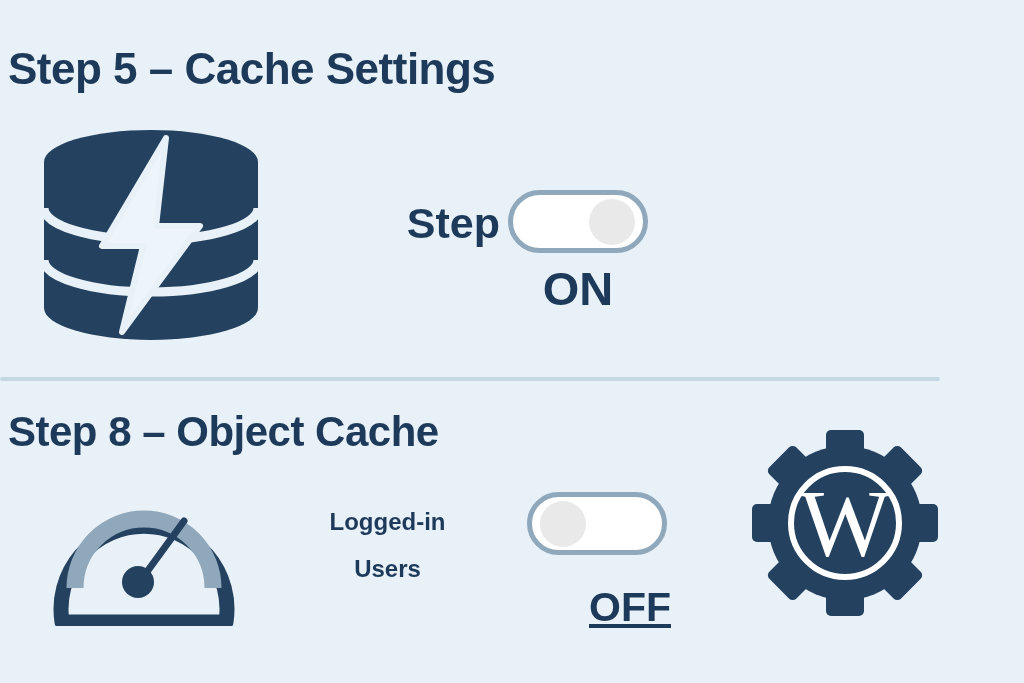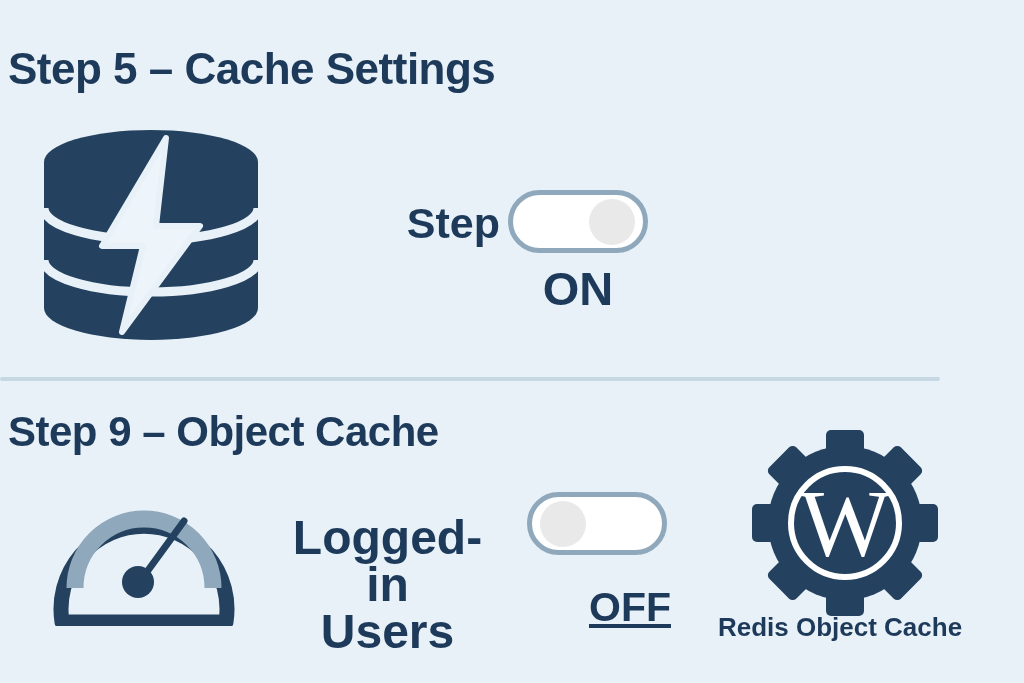--- a/index.html
+++ b/index.html
@@ -92,24 +92,23 @@
     top: 197px;
     width: 200px;
     font-size: 43px;
     line-height: 52px;
     text-align: right;
   }
   #label-logged-in-users {
     left: 275px;
     top: 498px;
     width: 225px;
-    font-size: 48px;
+    font-size: 24px;
     line-height: 47px;
     text-align: center;
-    margin-top: 16px;
   }
 
   
   .toggle {
     position: absolute;
     box-sizing: border-box;
     background: #ffffff;
     border: 5px solid #8fa8bb;
     border-radius: 999px;
   }
@@ -210,21 +209,21 @@
   <div class="switch-label" id="label-cache">Step</div>
 
   <div class="toggle" id="toggle-cache" role="switch">
     <span class="knob"></span>
   </div>
 
   <div class="state-text" id="state-cache">ON</div>
 
   <div id="divider"></div>
 
-  <div class="heading" id="heading-step9">Step 9 – Object Cache</div>
+  <div class="heading" id="heading-step9">Step 8 – Object Cache</div>
 
   <svg id="gauge-icon" viewBox="0 0 200 150" aria-hidden="true">
 
     <path d="M18 146 A83 83 0 1 1 182 146 Z" fill="none" stroke="#24425f" stroke-width="15" stroke-linejoin="round"></path>
 
     <path d="M31 112 A58 58 0 0 1 169 112" fill="none" stroke="#8fa8bb" stroke-width="17" stroke-linecap="butt"></path>
 
     <path d="M95 105 L143 42 L105 96 Z" fill="#24425f"></path>
     <line x1="97" y1="104" x2="140" y2="45" stroke="#24425f" stroke-width="7" stroke-linecap="round"></line>
 
@@ -257,15 +256,14 @@
       </g>
 
       <circle cx="93" cy="93" r="77"></circle>
     </g>
 
     <circle cx="93" cy="93" r="54" fill="none" stroke="#ffffff" stroke-width="6"></circle>
 
     <text x="93" y="126" font-family="'Liberation Serif', serif" font-size="96" fill="#ffffff" text-anchor="middle">W</text>
   </svg>
 
-  <div id="plugin-caption">Redis Object Cache</div>
 
 </div>
 
 </body></html>

